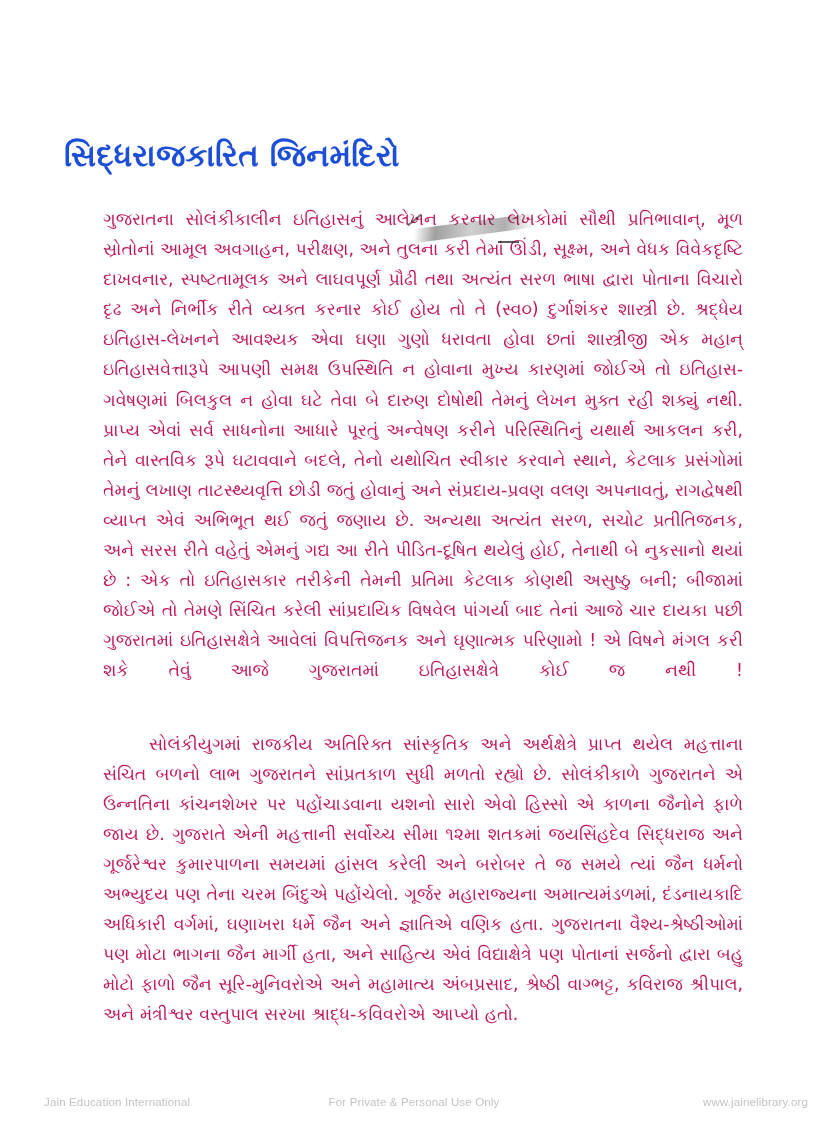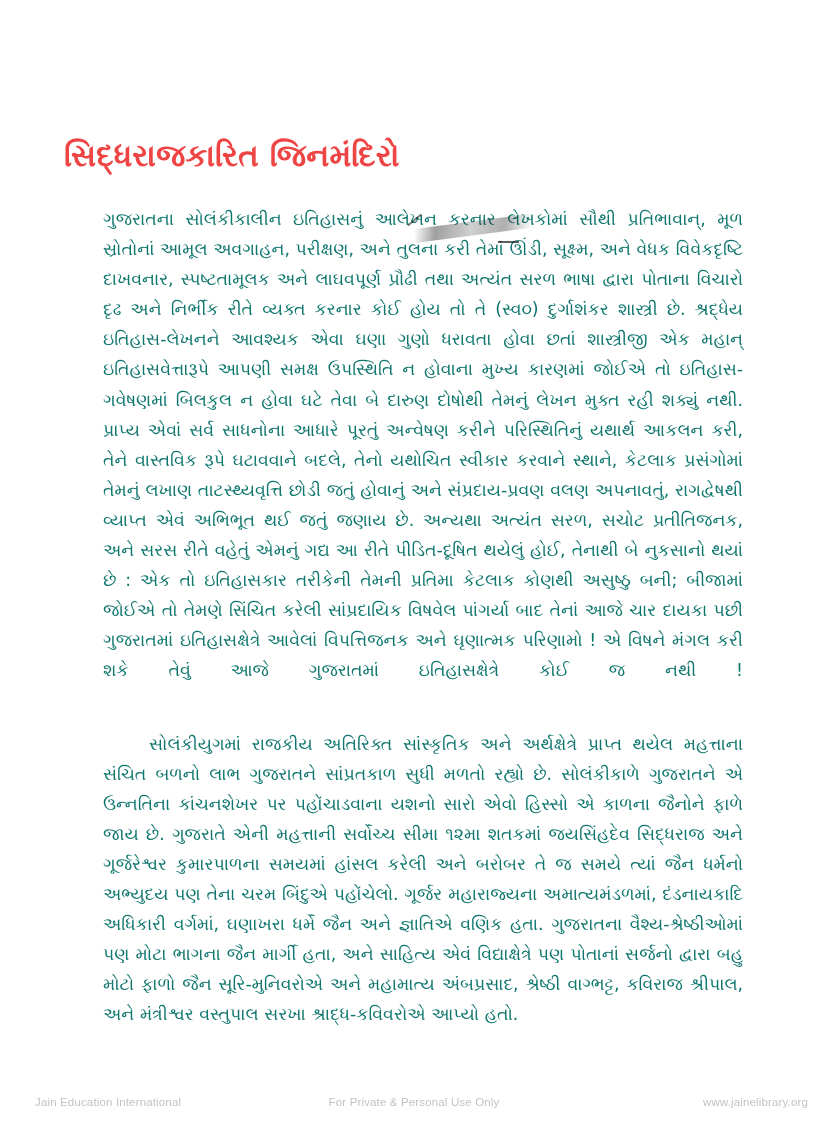--- a/index.html
+++ b/index.html
@@ -24,39 +24,39 @@
   
   .page-title {
     position: absolute;
     left: 64px;
     top: 112px;
     width: 700px;
     font-family: "DejaVu Sans", "Liberation Sans", sans-serif;
     font-size: 31px;
     line-height: 44px;
     font-weight: 700;
-    color: #ef4444;
+    color: #1d4ed8;
     letter-spacing: 0.1px;
     white-space: nowrap;
   }
 
   
   .body-col {
     position: absolute;
     left: 103px;
     top: 204px;
     width: 640px;
   }
 
   .para {
     margin: 0;
     font-family: "DejaVu Sans", "Liberation Sans", sans-serif;
     font-size: 17.4px;
     line-height: 30.1px;
-    color: #0f766e;
+    color: #be185d;
     text-align: justify;
     text-justify: inter-word;
     word-spacing: 0.2px;
     letter-spacing: -0.05px;
     -webkit-font-smoothing: none;
   }
 
   .para + .para {
     margin-top: 13px;
   }
@@ -118,21 +118,21 @@
     height: 24px;
     display: flex;
     align-items: center;
     font-family: "Liberation Sans", "DejaVu Sans", sans-serif;
     font-size: 11.5px;
     color: #c3c3c3;
     letter-spacing: 0.15px;
   }
   .footer-left {
     position: absolute;
-    left: 35px;
+    left: 44px;
     white-space: nowrap;
   }
   .footer-center {
     position: absolute;
     left: 50%;
     transform: translateX(-50%);
     white-space: nowrap;
     text-align: center;
   }
   .footer-right {

